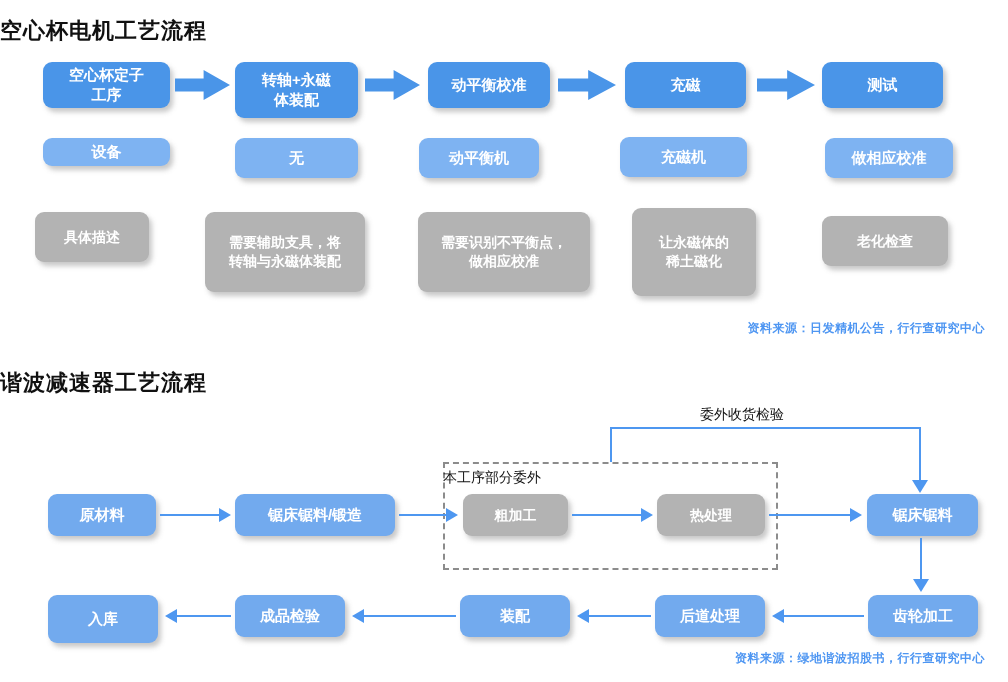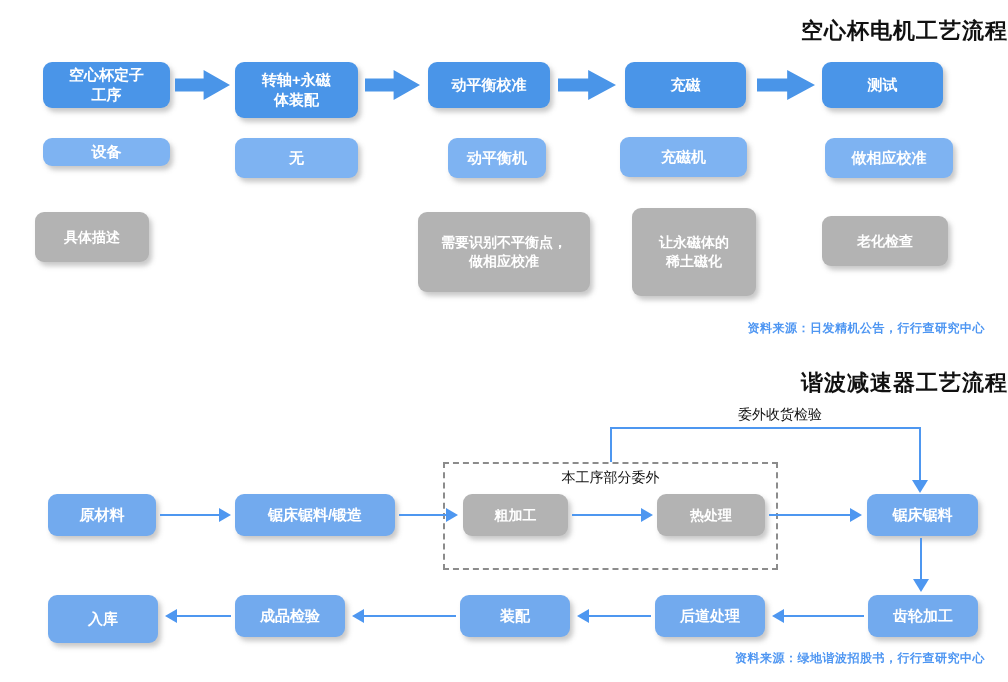--- a/index.html
+++ b/index.html
@@ -2,21 +2,21 @@
 <html style="--blue1: #4A95E8; --blue2: #7EB3F2; --blue3: #72AAEE; --gray: #B3B3B3; --arrow: #4E97F0; --src: #4E96F2; --ink: #111111;"><head>
 <meta charset="utf-8">
 <style>
   :root{
     --blue1:#4A95E8; --blue2:#7EB3F2; --blue3:#72AAEE;
     --gray:#B3B3B3; --arrow:#4E97F0; --src:#4E96F2; --ink:#111;
   }
   *{margin:0;padding:0;box-sizing:border-box;}
   body{background:#fff;font-family:"Liberation Sans","DejaVu Sans",sans-serif;}
   .page{position:relative;width:1008px;height:682px;background:#fff;overflow:hidden;}
-  .title{position:absolute;left:0;width:100%;text-align:right;font-size:22px;font-weight:bold;color:var(--ink);letter-spacing:1px;}
+  .title{position:absolute;left:0;width:100%;text-align:left;font-size:22px;font-weight:bold;color:var(--ink);letter-spacing:1px;}
   .box{position:absolute;border-radius:9px;color:#fff;font-weight:bold;display:flex;align-items:center;justify-content:center;
        text-align:center;white-space:pre-line;font-size:15px;line-height:1.35;
        box-shadow:3px 4px 5px rgba(110,110,110,.38);}
   .blue1{background:var(--blue1);}
   .blue2{background:var(--blue2);}
   .blue3{background:var(--blue3);}
   .grayb{background:var(--gray);font-size:14px;}
   .barrow{position:absolute;background:var(--blue1);
           clip-path:polygon(0 28%,52% 28%,52% 0,100% 50%,52% 100%,52% 72%,0 72%);}
   .harrow{position:absolute;height:2px;background:var(--arrow);}
@@ -24,21 +24,21 @@
           border-left:12px solid var(--arrow);border-top:7px solid transparent;border-bottom:7px solid transparent;}
   .harrow.l::after{content:"";position:absolute;left:-11px;top:-6px;width:0;height:0;
           border-right:12px solid var(--arrow);border-top:7px solid transparent;border-bottom:7px solid transparent;}
   .varrow{position:absolute;width:2px;background:var(--arrow);}
   .varrow::after{content:"";position:absolute;bottom:-12px;left:-7px;width:0;height:0;
           border-top:13px solid var(--arrow);border-left:8px solid transparent;border-right:8px solid transparent;}
   .pline{position:absolute;background:var(--arrow);}
   .downhead{position:absolute;width:0;height:0;border-top:13px solid var(--arrow);
           border-left:8px solid transparent;border-right:8px solid transparent;}
   .dashedbox{position:absolute;border:2px dashed #8C8C8C;}
-  .small-label{position:absolute;text-align:center;font-size:14px;color:var(--ink);}
+  .small-label{position:absolute;text-align:left;font-size:14px;color:var(--ink);}
   .source{position:absolute;font-size:12px;font-weight:bold;color:var(--src);letter-spacing:.5px;}
 </style>
 </head>
 <body>
 
 <div class="page">
 
   <div class="title" style="top:16px">空心杯电机工艺流程</div>
 
   <div class="box blue1" style="left:43px;top:62px;width:127px;height:46px">空心杯定子
@@ -49,25 +49,27 @@
   <div class="box blue1" style="left:625px;top:62px;width:121px;height:46px">充磁</div>
   <div class="box blue1" style="left:822px;top:62px;width:121px;height:46px">测试</div>
 
   <div class="barrow" style="left:175px;top:70px;width:55px;height:30px"></div>
   <div class="barrow" style="left:365px;top:70px;width:55px;height:30px"></div>
   <div class="barrow" style="left:558px;top:70px;width:58px;height:30px"></div>
   <div class="barrow" style="left:757px;top:70px;width:58px;height:30px"></div>
 
   <div class="box blue2" style="left:43px;top:138px;width:127px;height:28px">设备</div>
   <div class="box blue2" style="left:235px;top:138px;width:123px;height:40px">无</div>
-  <div class="box blue2" style="left:448px;top:138px;width:98px;height:40px">动平衡机</div>
+  <div class="box blue2" style="left:419px;top:138px;width:120px;height:40px">动平衡机</div>
   <div class="box blue2" style="left:620px;top:137px;width:127px;height:40px">充磁机</div>
   <div class="box blue2" style="left:825px;top:138px;width:128px;height:40px">做相应校准</div>
 
   <div class="box grayb" style="left:35px;top:212px;width:114px;height:50px">具体描述</div>
+  <div class="box grayb" style="left:205px;top:212px;width:160px;height:80px">需要辅助支具，将
+转轴与永磁体装配</div>
   <div class="box grayb" style="left:418px;top:212px;width:172px;height:80px">需要识别不平衡点，
 做相应校准</div>
   <div class="box grayb" style="left:632px;top:208px;width:124px;height:88px">让永磁体的
 稀土磁化</div>
   <div class="box grayb" style="left:822px;top:216px;width:126px;height:50px">老化检查</div>
 
   <div class="source" style="right:23px;top:320px">资料来源：日发精机公告，行行查研究中心</div>
 
   <div class="title" style="top:368px">谐波减速器工艺流程</div>
 

